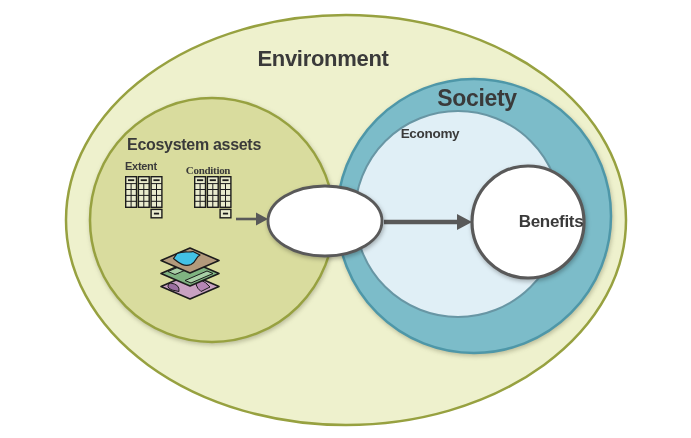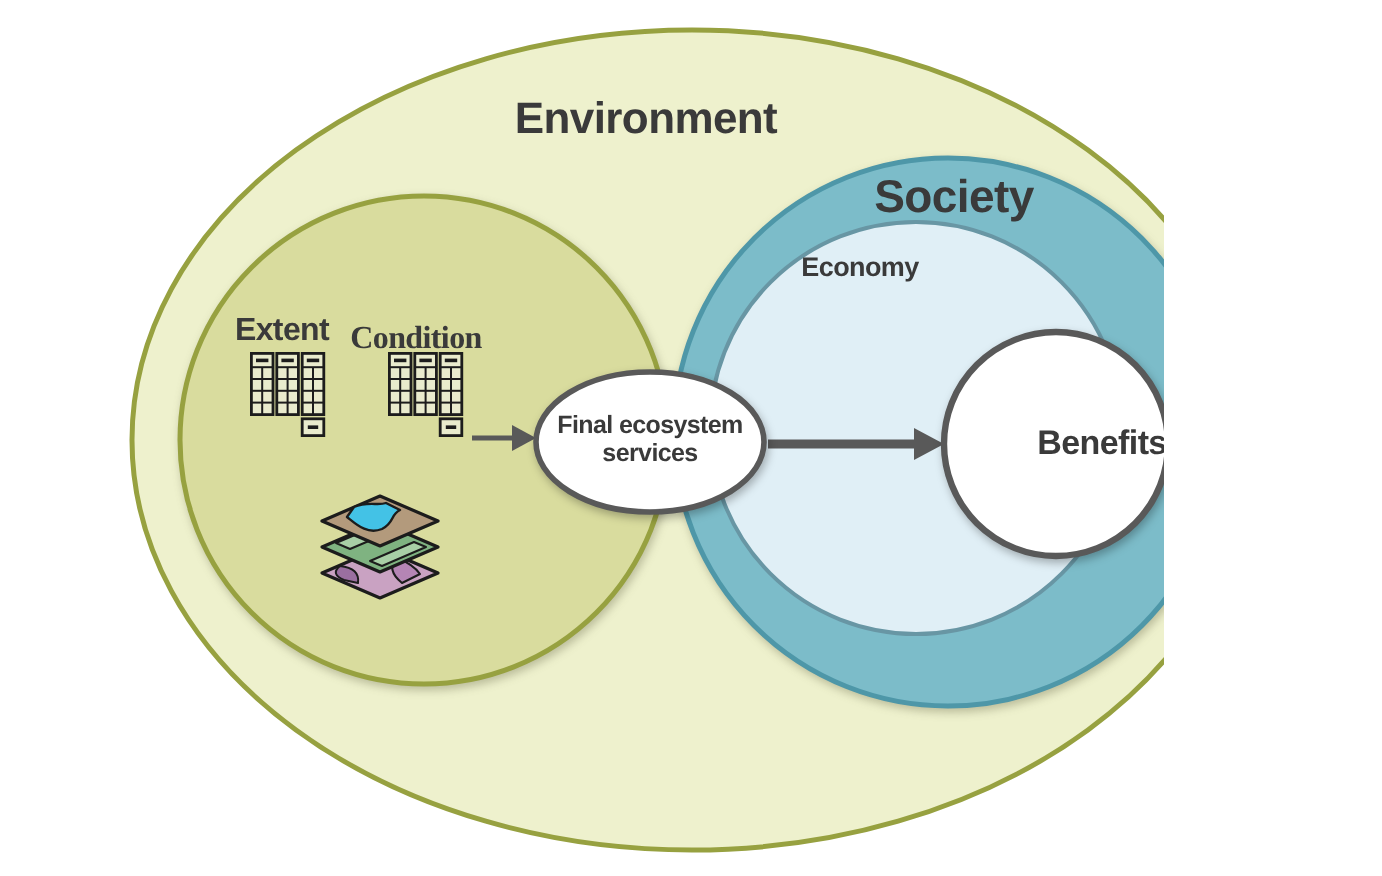--- a/index.html
+++ b/index.html
@@ -1,39 +1,39 @@
 <!DOCTYPE html>
 <html><head>
 <meta charset="utf-8">
 <style>
   html, body { margin: 0; padding: 0; background: #ffffff; }
   .canvas {
     position: relative;
-    width: 582px;
+    width: 691px;
     height: 438px;
     background: #ffffff;
     font-family: "Liberation Sans", sans-serif;
     overflow: hidden;
   }
   .layer { position: absolute; left: 0; top: 0; }
   .label {
     position: absolute;
     transform: translate(-50%, -50%);
     font-weight: bold;
     color: #3a3a3a;
     white-space: nowrap;
     text-align: center;
     letter-spacing: -0.3px;
     line-height: 1.15;
   }
   .lbl-environment { font-size: 22px; }
   .lbl-ecosystem-assets { font-size: 16px; }
   .lbl-society { font-size: 23px; }
   .lbl-economy { font-size: 13.5px; }
-  .lbl-extent, .lbl-condition { font-size: 16px; }
+  .lbl-extent, .lbl-condition { font-size: 11px; }
   .lbl-characteristics { font-size: 12.5px; }
   .lbl-fes { font-size: 12.5px; white-space: normal; width: 110px; }
   .lbl-benefits { font-size: 17px; padding-left: 48px; }
 
   .env-ellipse   { fill: #eef1cd; stroke: #97a140; stroke-width: 2.5; }
   .assets-circle { fill: #d9dc9e; stroke: #97a140; stroke-width: 2.5; }
   .society-circle{ fill: #7cbcc9; stroke: #4e97a8; stroke-width: 2.5; }
   .economy-circle{ fill: #e0eff6; stroke: #6896a4; stroke-width: 2; }
   .white-node    { fill: #ffffff; stroke: #595959; }
   .soft-shadow   { filter: drop-shadow(1.5px 2.5px 2px rgba(70, 70, 40, 0.30)); }
@@ -113,27 +113,27 @@
     <circle class="white-node node-shadow" cx="528" cy="222" r="56" stroke-width="3.2"></circle>
     <ellipse class="white-node node-shadow" cx="325" cy="221" rx="57" ry="35" stroke-width="2.8"></ellipse>
 
     <use href="#tbl" transform="translate(125,176)"></use>
     <use href="#tbl" transform="translate(194,176)"></use>
     <use href="#layers" transform="translate(158,247)"></use>
   </svg>
 
   <div class="label lbl-environment" style="left:323px; top:59px;">Environment</div>
 
+  <div class="label lbl-ecosystem-assets" style="left:194px; top:145px;">Ecosystem assets</div>
 
   <div class="label lbl-extent" style="left:141px; top:166px;">Extent</div>
 
   <div class="label lbl-condition" style="left:208px; top:170px;font-family:Liberation Serif, serif;">Condition</div>
 
 
   <div class="label lbl-society" style="left:477px; top:98px;">Society</div>
 
   <div class="label lbl-economy" style="left:430px; top:134px;">Economy</div>
 
-  <div class="label lbl-fes" style="left:325px; top:220px;">Final ecosystem services</div>
 
   <div class="label lbl-benefits" style="left:527px; top:222px;">Benefits</div>
 
 </div>
 
 </body></html>

